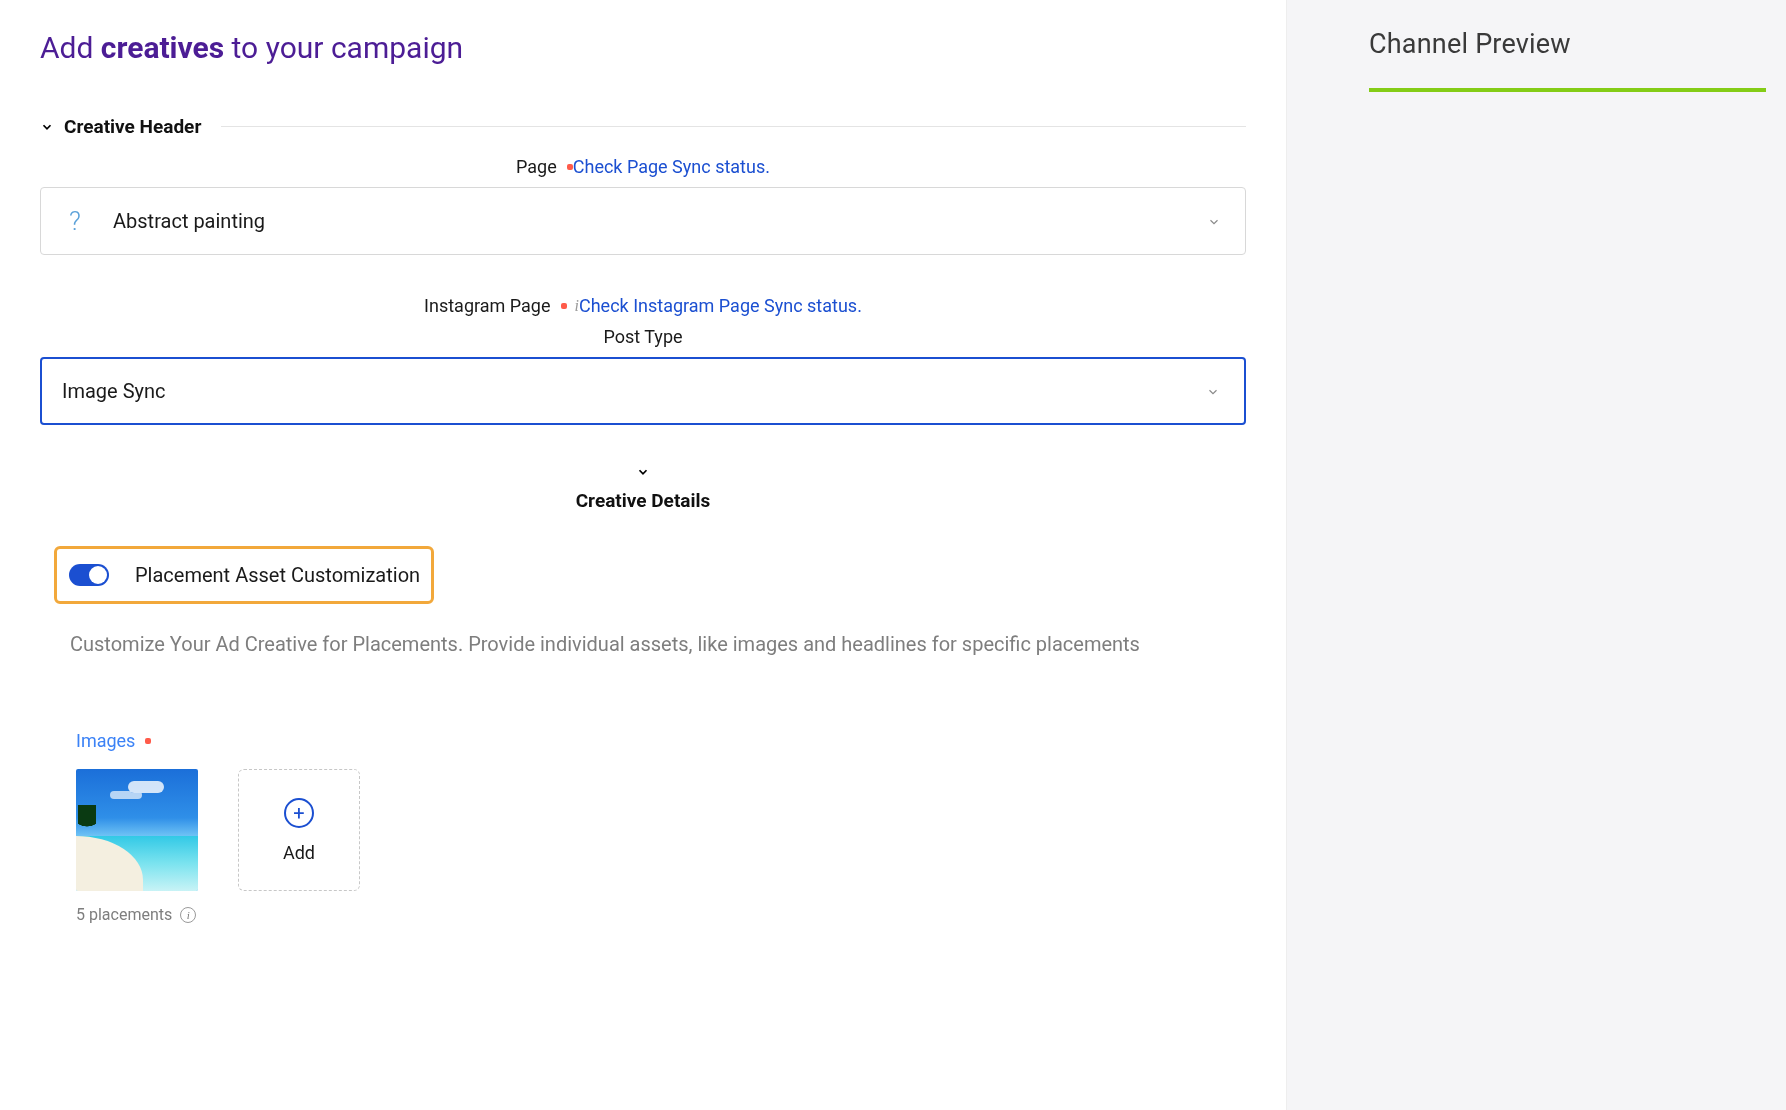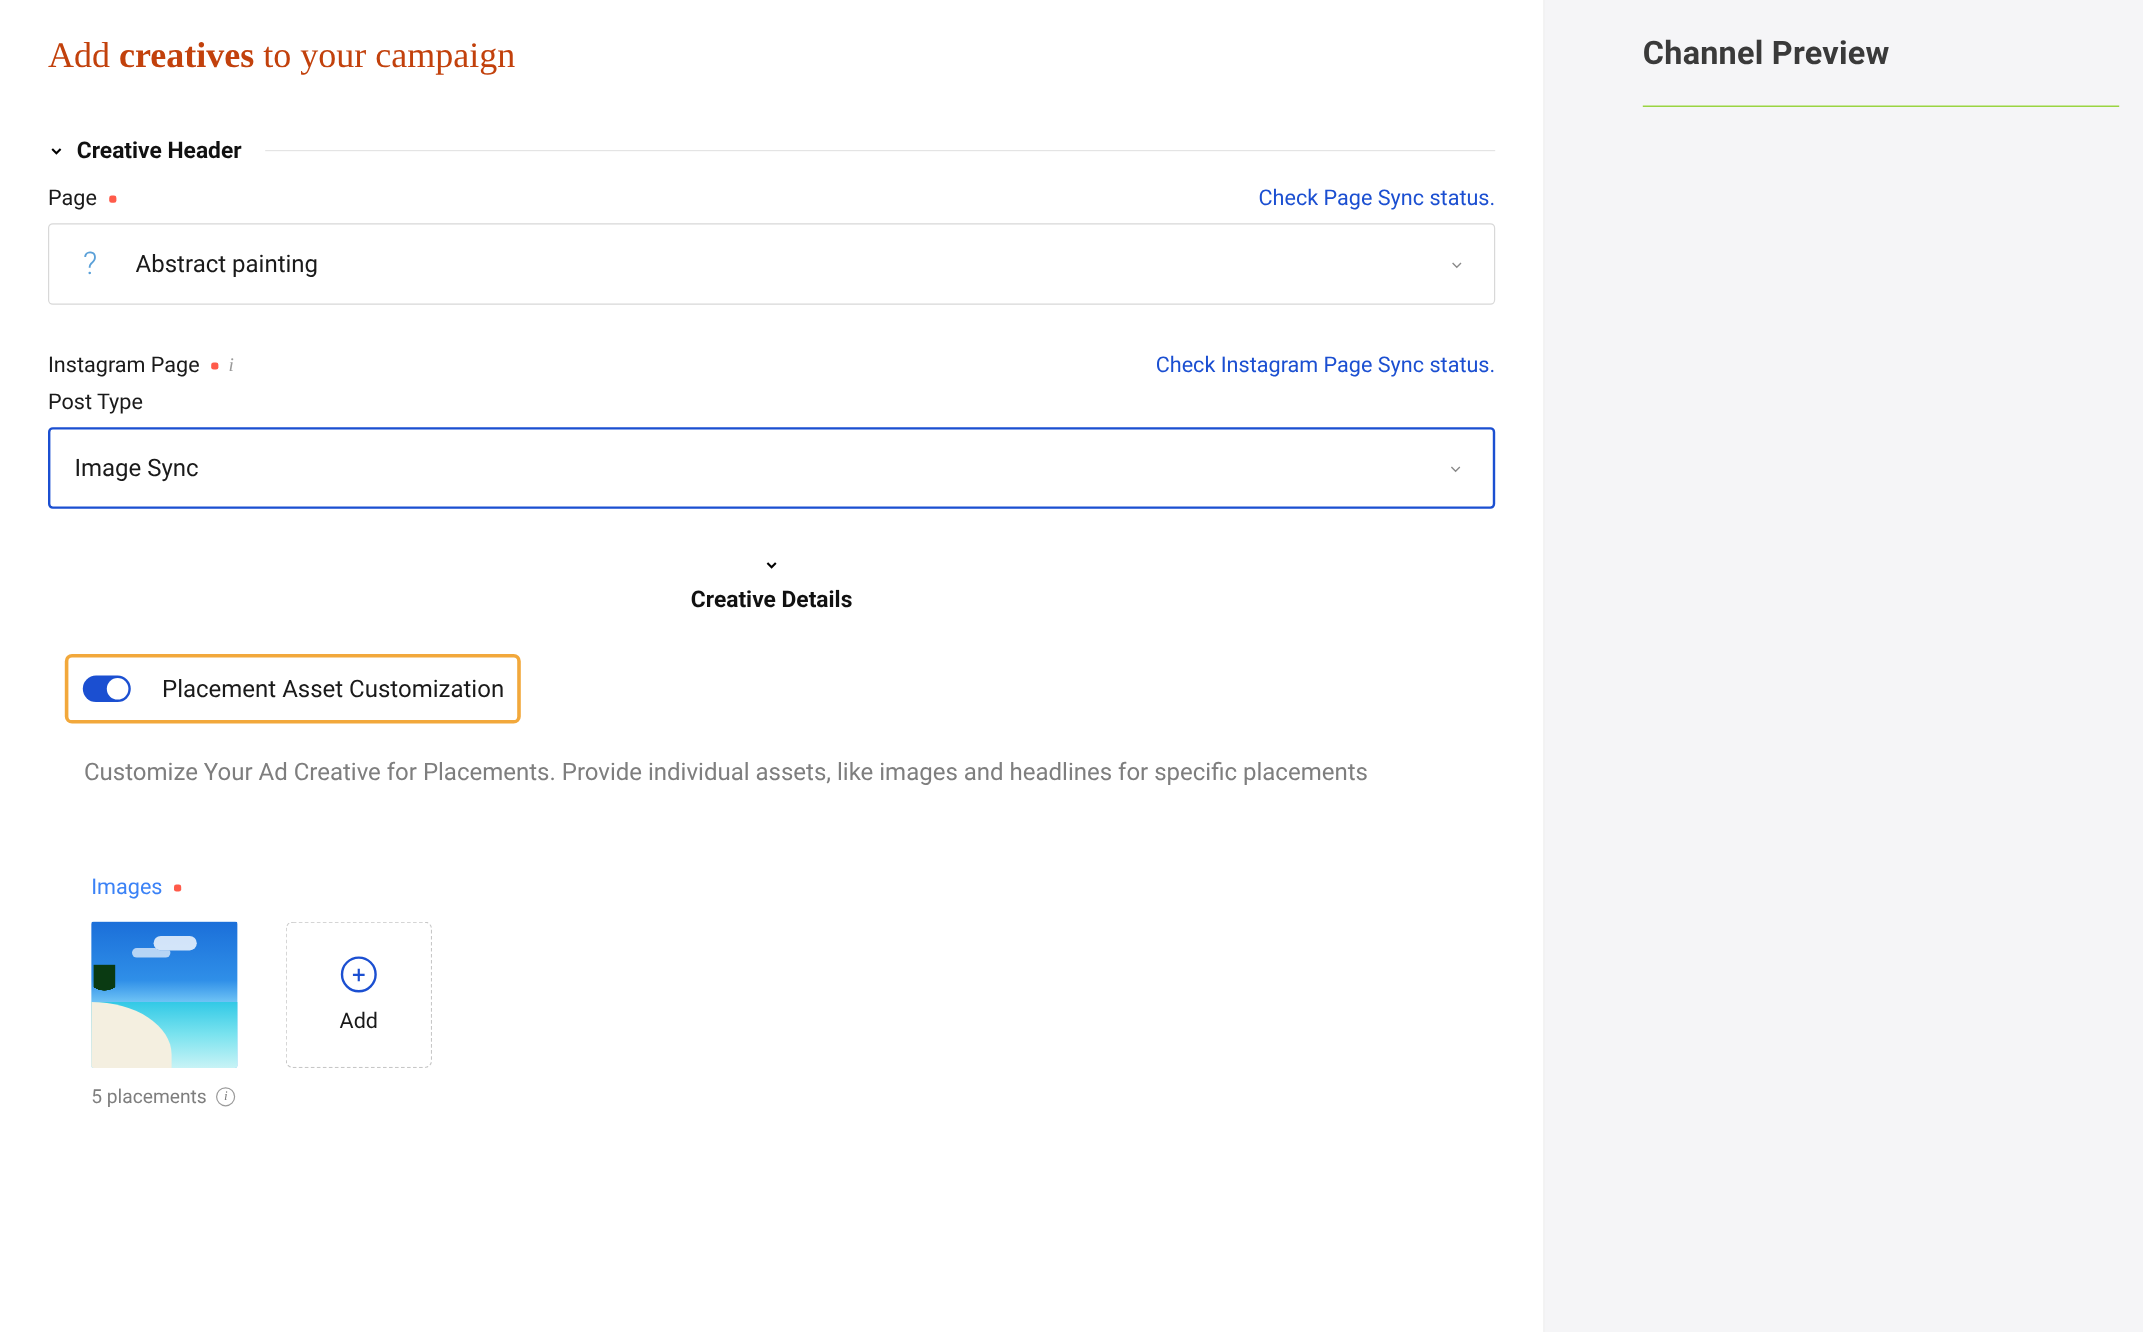--- a/index.html
+++ b/index.html
@@ -24,32 +24,31 @@
     position: relative;
   }
   .side {
     flex: 1;
     background: #f5f5f7;
     border-left: 1px solid #eee;
     padding: 28px 20px 0 82px;
   }
   .side-title {
     font-size: 27px;
-    font-weight: 700;
+    font-weight: 400;
     color: #3a3a3a;
     padding-bottom: 28px;
-    border-bottom: 1px solid #84cc16;
+    border-bottom: 4px solid #84cc16;
     letter-spacing: 0.2px;
   }
   .page-title {
     font-size: 30px;
     font-weight: 400;
-    color: #c2410c;
+    color: #4c1d95;
     margin-bottom: 50px;
-    font-family: Liberation Serif, serif;
   }
   .page-title .bold { font-weight: 700; }
 
   .section-header {
     display: flex;
     align-items: center;
     gap: 10px;
     margin-bottom: 18px;
   }
   .section-header .chev {
@@ -64,21 +63,21 @@
   }
   .section-header .rule {
     flex: 1;
     height: 1px;
     background: #e4e4e4;
     margin-left: 10px;
   }
 
   .field-row {
     display: flex;
-    justify-content: space-between;
+    justify-content: center;
     align-items: baseline;
     margin-bottom: 10px;
   }
   .field-label {
     font-size: 18px;
     color: #1a1a1a;
     font-weight: 400;
     display: flex;
     align-items: center;
     gap: 6px;

